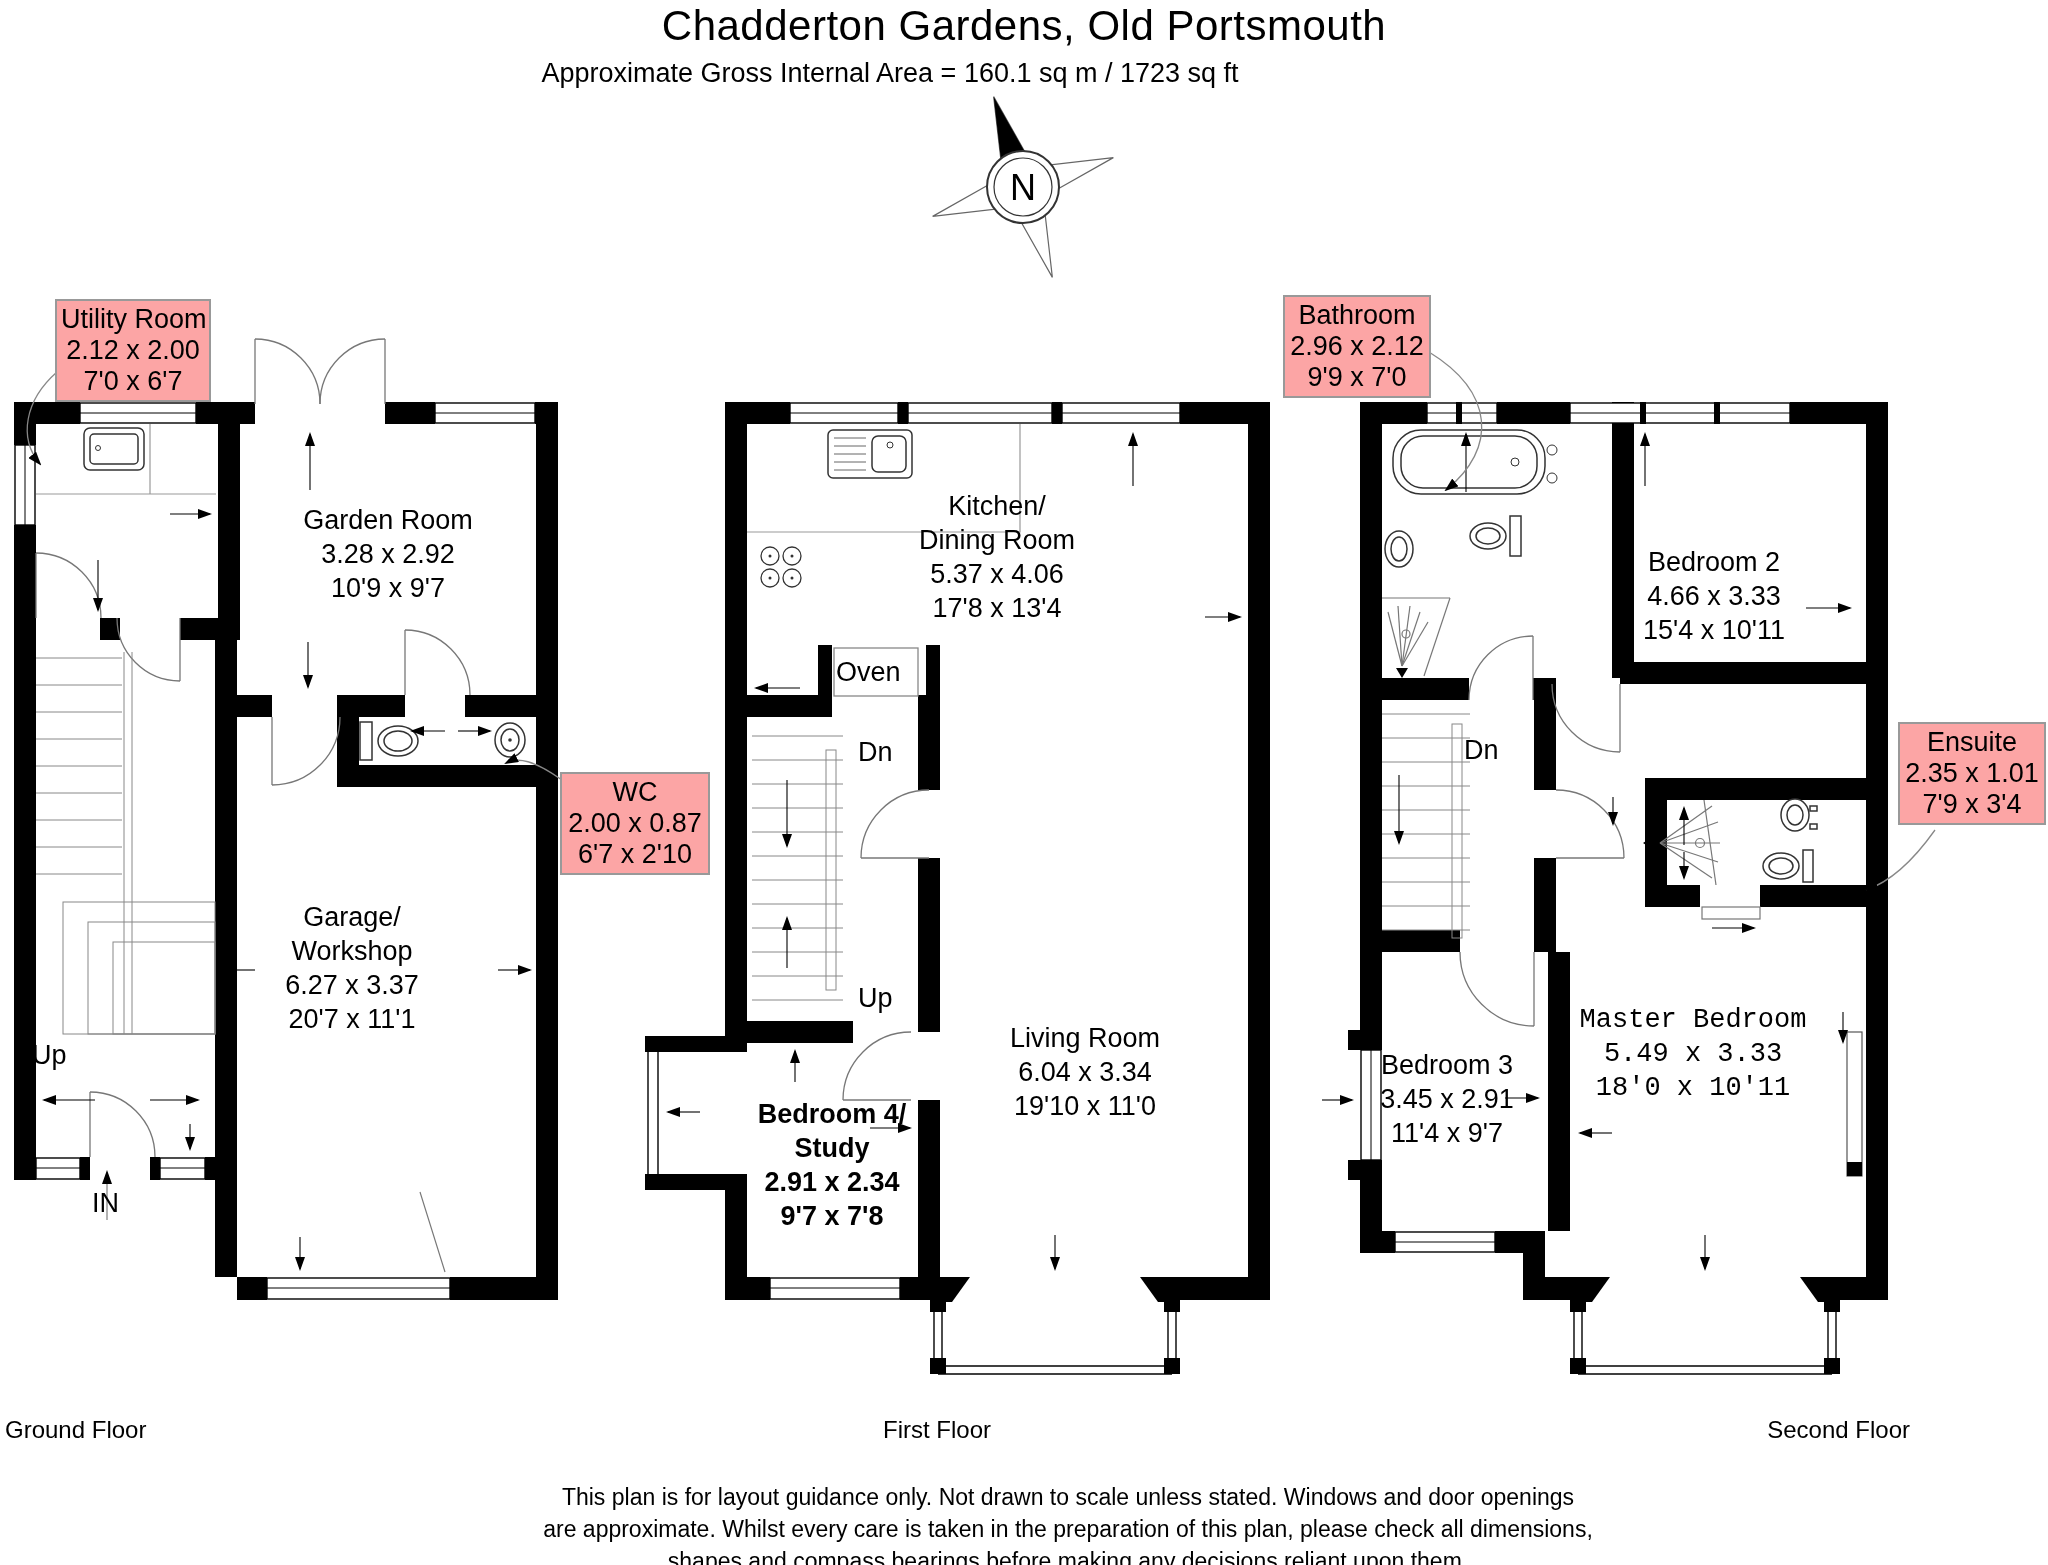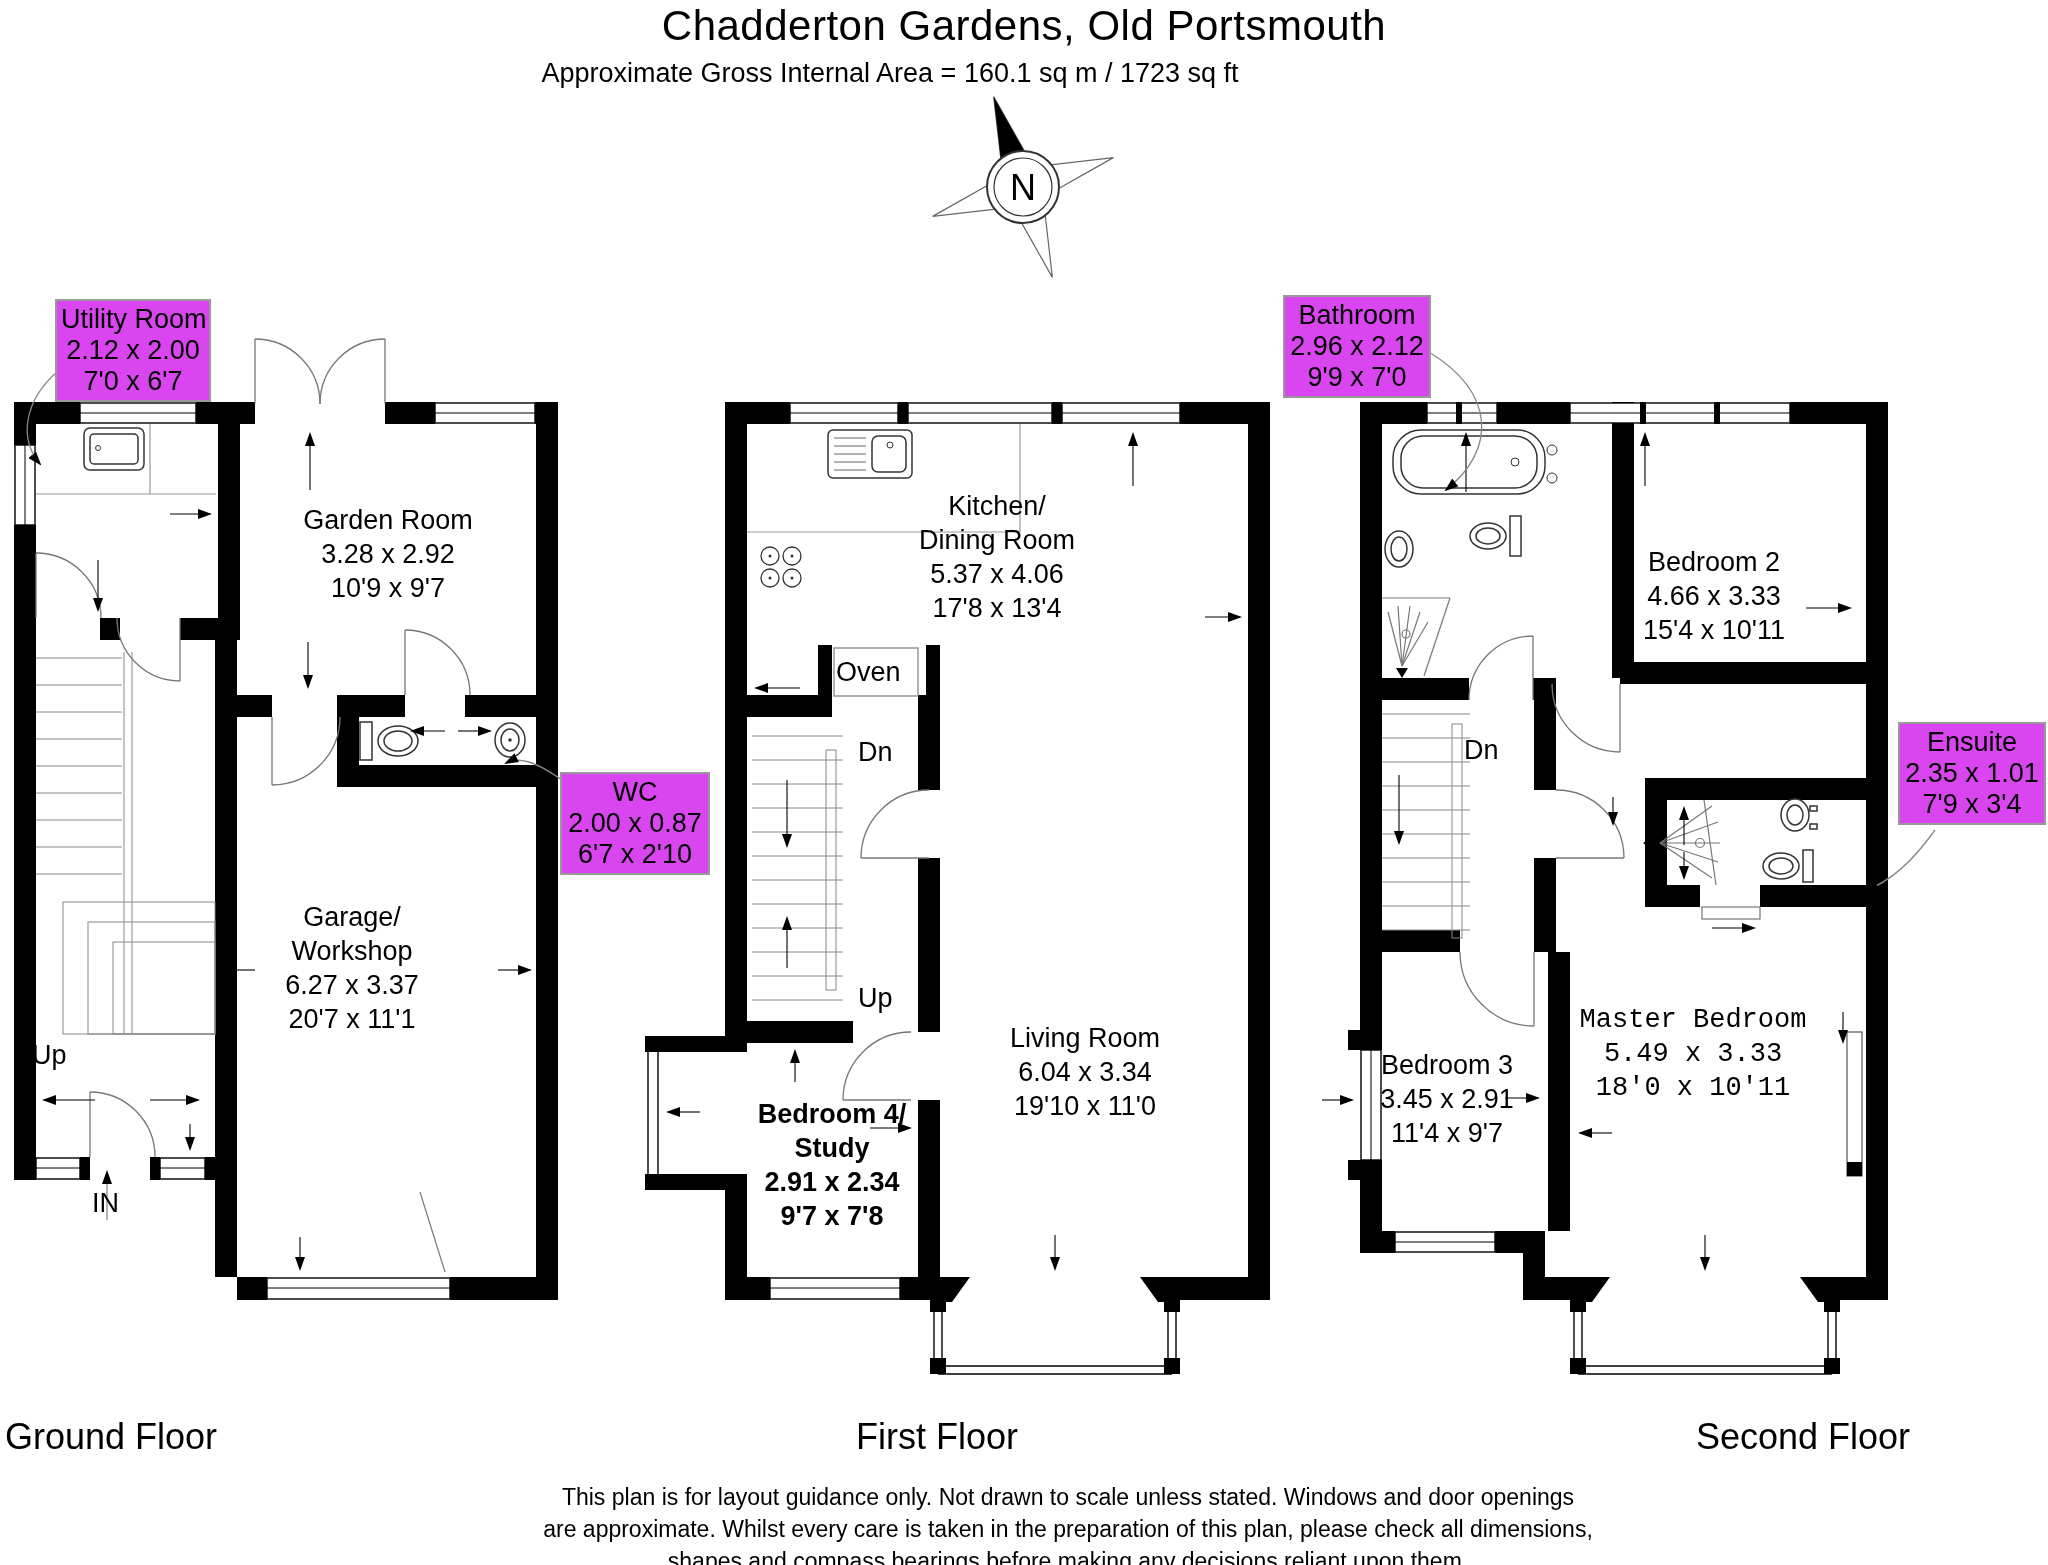--- a/index.html
+++ b/index.html
@@ -4,23 +4,23 @@
 <style>
   html,body{margin:0;padding:0;background:#fff;}
   .canvas{position:relative;width:2048px;height:1565px;background:#fff;overflow:hidden;
           font-family:"Liberation Sans","DejaVu Sans",sans-serif;color:#000;}
   svg{position:absolute;left:0;top:0;}
   svg text{font-family:"Liberation Sans","DejaVu Sans",sans-serif;}
   .title{position:absolute;left:0;top:2px;width:2048px;text-align:center;font-size:42px;letter-spacing:.5px;}
   .subtitle{position:absolute;left:0;top:58px;width:1780px;text-align:center;font-size:27px;}
   .lbl{position:absolute;text-align:center;font-size:27px;line-height:34px;white-space:nowrap;}
   .lblbox{position:absolute;text-align:center;font-size:27px;line-height:31px;white-space:nowrap;
-          border:2px solid #999;background:#d946ef;padding:3px 4px;box-sizing:border-box;z-index:3;}
+          border:2px solid #999;background:#fca5a5;padding:3px 4px;box-sizing:border-box;z-index:3;}
   .tag{position:absolute;font-size:27px;white-space:nowrap;}
-  .floor-title{position:absolute;top:1416px;font-size:36px;white-space:nowrap;}
+  .floor-title{position:absolute;top:1416px;font-size:24px;white-space:nowrap;}
   .disc{position:absolute;left:0;width:2048px;text-align:center;font-size:23px;padding-left:44px;}
 </style>
 </head>
 <body>
 
 <div class="canvas">
 
   <svg width="2048" height="1565" viewBox="0 0 2048 1565">
     <defs>
       <marker id="ah" markerWidth="14" markerHeight="10" refX="12" refY="5" orient="auto" markerUnits="userSpaceOnUse">

